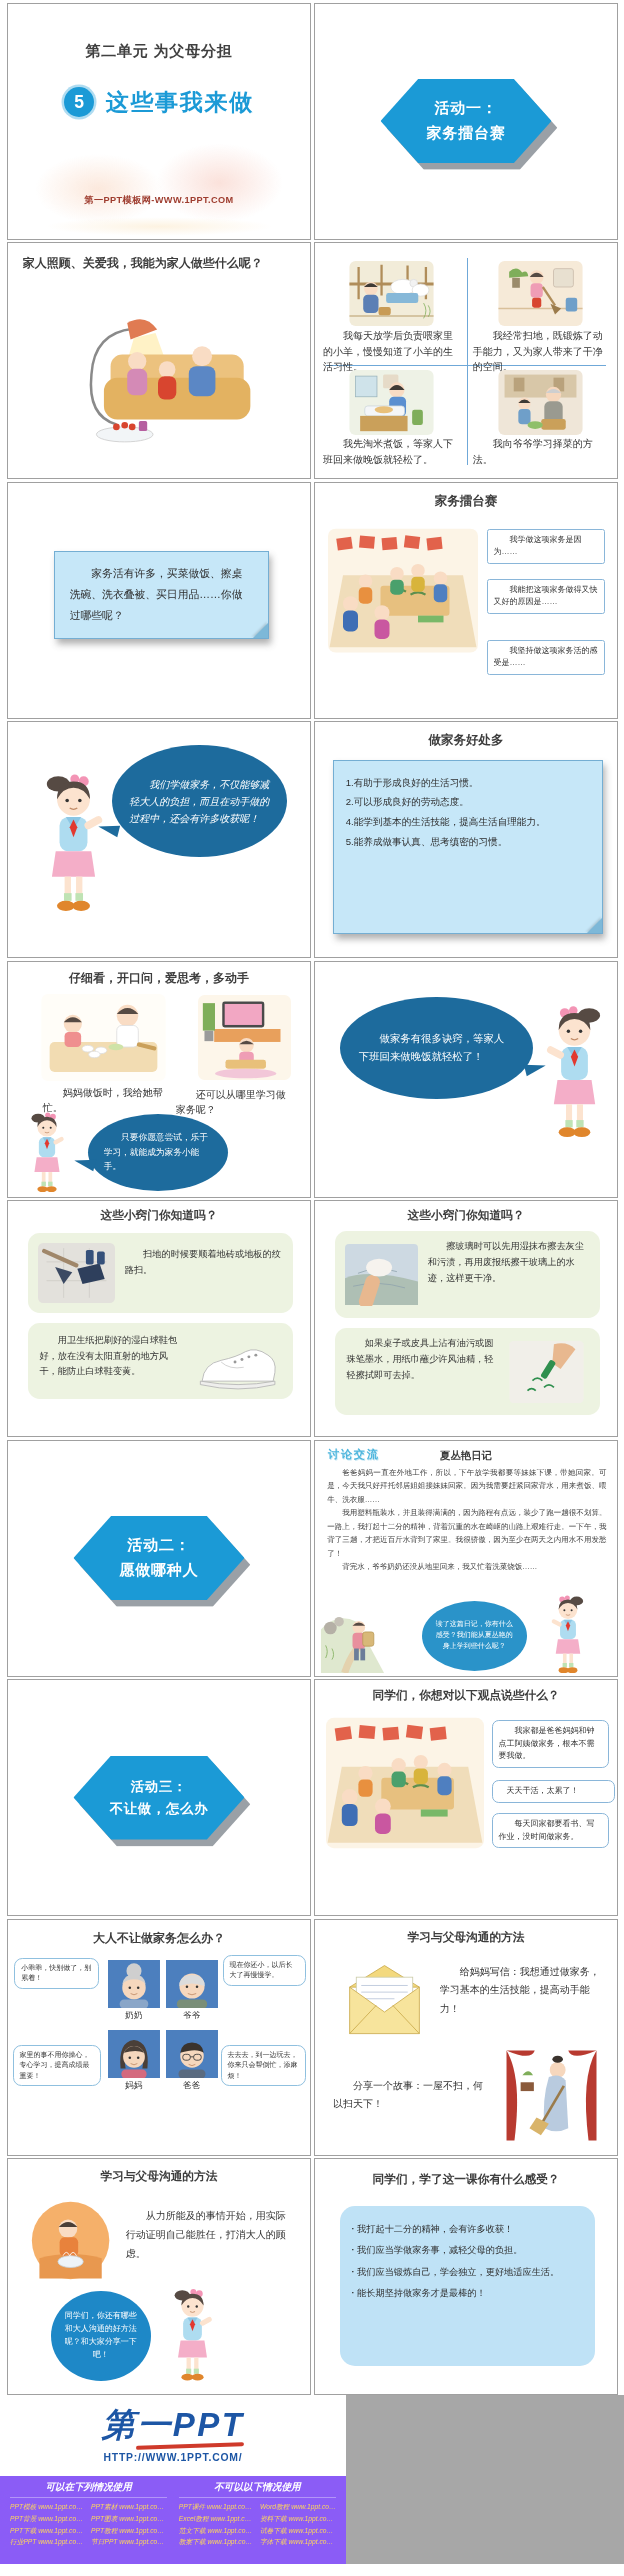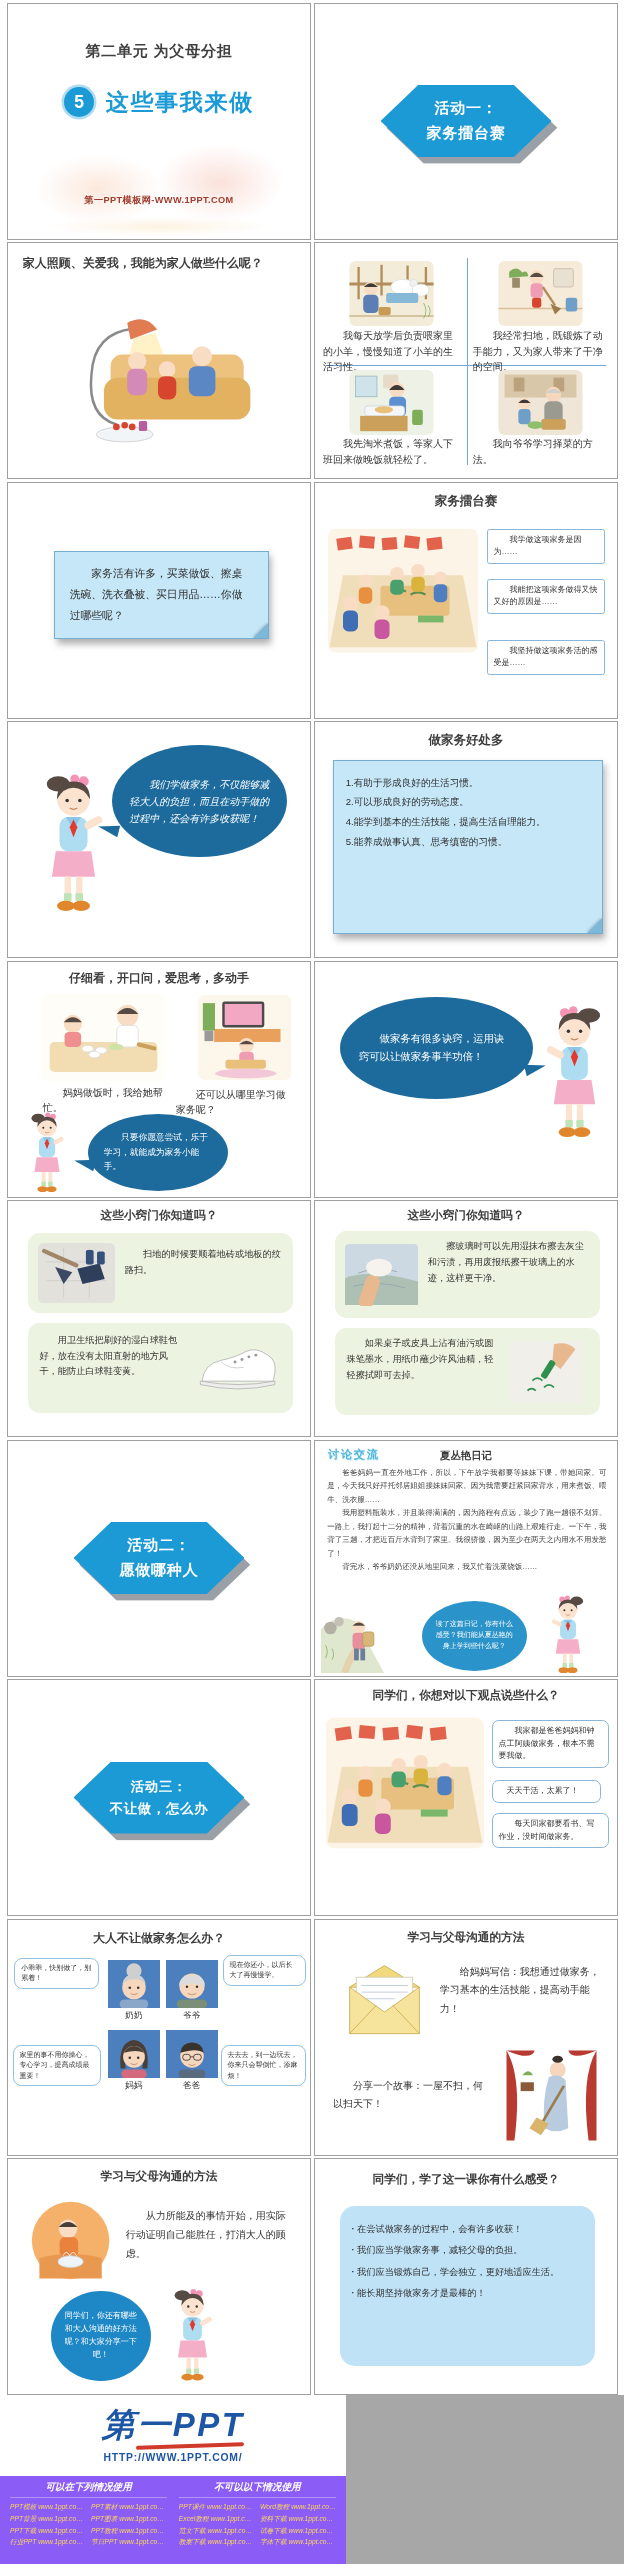--- a/index.html
+++ b/index.html
@@ -18,21 +18,21 @@
       radial-gradient(closest-side at 30% 60%, rgba(244,180,140,.30), transparent 70%),
       radial-gradient(closest-side at 70% 55%, rgba(235,120,90,.22), transparent 70%),
       radial-gradient(closest-side at 50% 90%, rgba(250,220,170,.35), transparent 75%);}
   .s1-unit{position:absolute;top:38px;left:0;right:0;text-align:center;font-size:15px;font-weight:700;color:#404040;letter-spacing:0.8px;}
   .s1-row{position:absolute;top:83px;left:0;right:0;display:flex;justify-content:center;align-items:center;gap:11.7px;}
   .s1-badge{width:30px;height:30px;border-radius:50%;background:#1b9ad6;color:#fff;font-size:17.5px;font-weight:800;display:flex;align-items:center;justify-content:center;box-shadow:0 0 0 2.5px rgba(27,154,214,.35);}
   .s1-title{font-size:23px;font-weight:800;color:#1b9ad6;letter-spacing:1.7px;}
   .s1-mark{position:absolute;top:190px;left:0;right:0;text-align:center;font-size:9.2px;font-weight:700;color:#9e3c2e;letter-spacing:0.4px;}
 
   
-  .hexwrap{position:absolute;left:50%;top:50%;width:171px;height:72px;transform:translate(-50%,-50%);text-align:center;}
+  .hexwrap{position:absolute;left:50%;top:50%;width:171px;height:84px;transform:translate(-50%,-50%);text-align:center;}
   .hex{position:absolute;left:0;top:0;width:100%;height:100%;clip-path:polygon(22% 0,78% 0,100% 50%,78% 100%,22% 100%,0 50%);}
   .hex-sh{background:#9aa0a6;transform:translate(5.8px,6.7px);}
   .hex-main{background:#1b9ad6;color:#fff;display:flex;flex-direction:column;justify-content:center;align-items:center;font-size:15px;font-weight:700;line-height:1.65;letter-spacing:0.8px;}
 
   
   .note{position:absolute;background:#c6e7f8;border:0.8px solid #74aed3;box-shadow:3.3px 5px 6.7px rgba(80,80,80,.45);}
   .note::after{content:"";position:absolute;right:0;bottom:0;border-style:solid;border-width:0 0 15px 15px;border-color:transparent transparent #7db8d8 transparent;filter:drop-shadow(-0.8px -0.8px 0.8px rgba(0,0,0,.15));}
   .note-txt{font-size:10.8px;line-height:1.95;color:#2e2e2e;text-indent:2em;padding:11.7px 15px;}
   .tip{position:absolute;background:#edf3e1;border-radius:11.7px;}
   .obox{position:absolute;background:#fff;border:0.8px solid #8ab6d9;box-sizing:border-box;color:#333;}
@@ -339,21 +339,21 @@
             <ellipse cx="36" cy="107" rx="7" ry="4" fill="#e0862c"></ellipse>
           </svg>
         </div>
     <div class="dbub tail-l" style="left:80px;top:152px;width:140px;height:77px;">
       <div class="t" style="width:108px;font-size:8.7px;">只要你愿意尝试，乐于学习，就能成为家务小能手。</div>
     </div>
   </div>
 
   <div class="slide">
     <div class="dbub tail-r" style="left:25px;top:35px;width:193px;height:102px;">
-      <div class="t" style="width:155px;font-size:10.4px;">做家务有很多诀窍，运用诀窍可以让做家务事半功倍！</div>
+      <div class="t" style="width:155px;font-size:10.4px;">做家务有很多诀窍，等家人下班回来做晚饭就轻松了！</div>
     </div>
     <div class="fig flip" style="left:223px;top:40px;width:73px;height:140px;">
           <svg viewBox="0 0 60 115" xmlns="http://www.w3.org/2000/svg">
             <ellipse cx="18" cy="11" rx="9" ry="6" fill="#564a43"></ellipse>
             <circle cx="38" cy="9" r="4" fill="#f394b5"></circle>
             <circle cx="31" cy="7" r="3.5" fill="#f394b5"></circle>
             <circle cx="30" cy="23" r="13" fill="#fce3cf"></circle>
             <path d="M17 23 Q17 9 30 9 Q43 9 43 23 Q38 14 30 14 Q22 14 17 23Z" fill="#564a43"></path>
             <circle cx="25" cy="24" r="1.4" fill="#333"></circle>
             <circle cx="35" cy="24" r="1.4" fill="#333"></circle>
@@ -382,21 +382,21 @@
               <path d="M10 22 H80 M10 44 H80 M30 6 V64 M60 6 V64" stroke="#cfcdc8"></path>
               <rect x="6" y="6" width="46" height="5" rx="2" fill="#a0876a" transform="rotate(24 6 6)"></rect>
               <path d="M20 28 L40 34 30 48Z" fill="#3c4a63"></path>
               <polygon points="46,30 72,24 78,42 52,48" fill="#2e3f5c"></polygon>
               <rect x="56" y="8" width="9" height="17" rx="2" fill="#35507a"></rect>
               <rect x="69" y="10" width="9" height="15" rx="2" fill="#35507a"></rect>
             </svg>
           </div>
       <div style="position:absolute;left:97px;top:13.3px;width:157px;font-size:9.2px;line-height:1.75;text-indent:2em;color:#333;">扫地的时候要顺着地砖或地板的纹路扫。</div>
     </div>
-    <div class="tip" style="left:20px;top:122px;width:265px;height:90px;">
+    <div class="tip" style="left:20px;top:122px;width:265px;height:76px;">
       <div style="position:absolute;left:11.7px;top:10px;width:143px;font-size:9.2px;line-height:1.7;text-indent:2em;color:#333;">用卫生纸把刷好的湿白球鞋包好，放在没有太阳直射的地方风干，能防止白球鞋变黄。</div>
       <div class="fig" style="left:167px;top:20px;width:87px;height:52px;">
             <svg viewBox="0 0 100 60" xmlns="http://www.w3.org/2000/svg">
               <path d="M8 44 Q10 24 30 20 Q48 16 58 10 Q70 4 84 14 Q94 20 92 34 L90 44Z" fill="#fff" stroke="#b5b5b5"></path>
               <path d="M6 44 Q50 52 92 44 L92 48 Q50 58 6 48Z" fill="#eeeeec" stroke="#b5b5b5"></path>
               <circle cx="46" cy="22" r="1.7" fill="#999"></circle>
               <circle cx="54" cy="19" r="1.7" fill="#999"></circle>
               <circle cx="62" cy="16" r="1.7" fill="#999"></circle>
               <circle cx="70" cy="14" r="1.7" fill="#999"></circle>
               <path d="M30 22 Q40 31 56 28" fill="none" stroke="#ccc"></path>
@@ -527,21 +527,21 @@
             <circle cx="30" cy="100" r="10" fill="#f9dcc4"></circle>
             <rect x="20" y="109" width="20" height="28" rx="7" fill="#3f6eb5"></rect>
             <circle cx="72" cy="112" r="10" fill="#f9dcc4"></circle>
             <rect x="62" y="121" width="20" height="26" rx="7" fill="#c957a0"></rect>
             <rect x="120" y="116" width="34" height="9" fill="#79b868"></rect>
           </svg>
         </div>
     <div class="obox" style="left:177px;top:40px;width:117px;border-radius:6.7px;">
           <div class="t">我家都是爸爸妈妈和钟点工阿姨做家务，根本不需要我做。</div>
         </div>
-    <div class="obox" style="left:177px;top:100px;width:109px;border-radius:6.7px;">
+    <div class="obox" style="left:177px;top:100px;width:123px;border-radius:6.7px;">
           <div class="t" style="text-indent:1em;">天天干活，太累了！</div>
         </div>
     <div class="obox" style="left:177px;top:133px;width:117px;border-radius:6.7px;">
           <div class="t">每天回家都要看书、写作业，没时间做家务。</div>
         </div>
   </div>
 
   <div class="slide">
     <div class="stitle" style="top:10px;font-size:12px;">大人不让做家务怎么办？</div>
     <div class="ptile" style="left:100px;top:40px;"><svg viewBox="0 0 62 58" xmlns="http://www.w3.org/2000/svg">
@@ -661,21 +661,21 @@
             <rect x="31.5" y="97" width="6" height="6" fill="#bfe3b4"></rect>
             <ellipse cx="24" cy="107" rx="7" ry="4" fill="#e0862c"></ellipse>
             <ellipse cx="36" cy="107" rx="7" ry="4" fill="#e0862c"></ellipse>
           </svg>
         </div>
   </div>
 
   <div class="slide">
     <div class="stitle" style="top:13.3px;font-size:11.7px;">同学们，学了这一课你有什么感受？</div>
     <div class="sumbox">
-      <div class="blt">在尝试做家务的过程中，会有许多收获！</div>
+      <div class="blt">我打起十二分的精神，会有许多收获！</div>
       <div class="blt">我们应当学做家务事，减轻父母的负担。</div>
       <div class="blt">我们应当锻炼自己，学会独立，更好地适应生活。</div>
       <div class="blt">能长期坚持做家务才是最棒的！</div>
     </div>
   </div>
 
 </div>
 
 <div class="footer">
   <div class="f-left">

